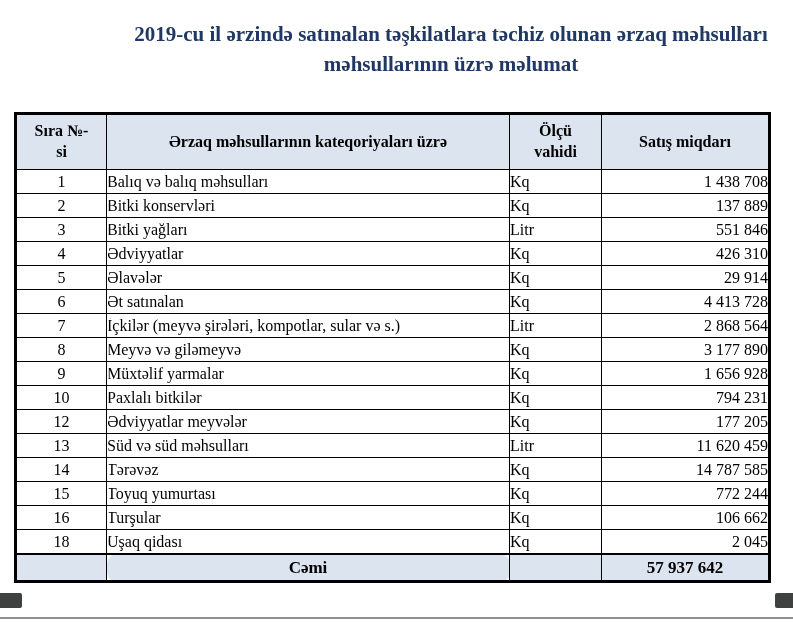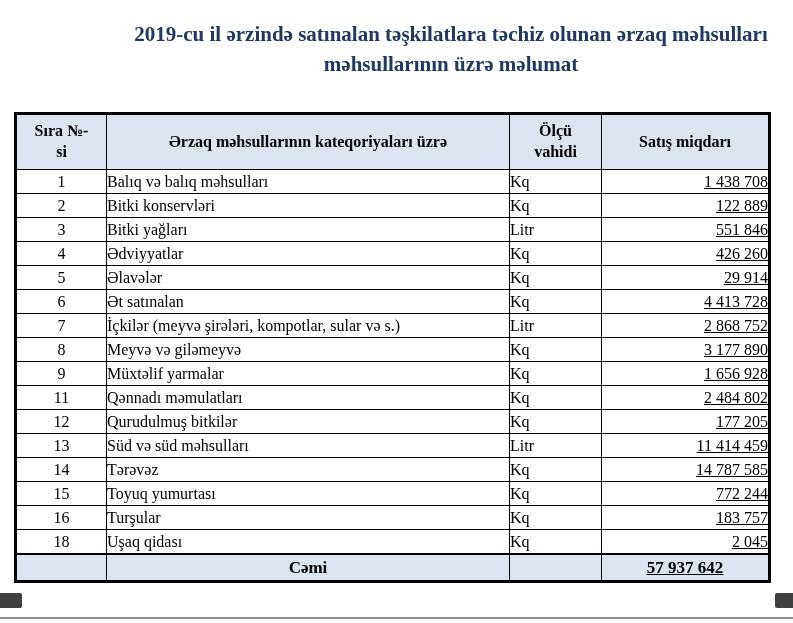--- a/index.html
+++ b/index.html
@@ -56,23 +56,23 @@
     text-align: center;
     vertical-align: middle;
     line-height: 1.3;
   }
   tbody td {
     height: 23px;
     font-size: 16px;
     vertical-align: middle;
   }
   .c-idx  { text-align: center; }
-  .c-cat  { text-align: left; padding-left: 44px; }
+  .c-cat  { text-align: left; padding-left: 44px; border-radius: 10px; }
   .c-unit { }
-  .c-qty  { text-align: right; padding-right: 8px; text-decoration: underline; }
+  .c-qty  { text-align: right; padding-right: 8px; }
 
   tr.total td {
     background: var(--total-bg, #dce4f0);
     border-top: 2px solid var(--border, #000);
     font-weight: bold;
     font-size: 17px;
     height: 25px;
   }
   tr.total .c-cat { text-align: center; padding-left: 0; }
   tr.total .c-qty { text-align: center; padding-right: 0; }
@@ -124,99 +124,99 @@
       <tr>
         <td class="c-idx">1</td>
         <td class="c-cat">Balıq və balıq məhsulları</td>
         <td class="c-unit">Kq</td>
         <td class="c-qty">1 438 708</td>
       </tr>
       <tr>
         <td class="c-idx">2</td>
         <td class="c-cat">Bitki konservləri</td>
         <td class="c-unit">Kq</td>
-        <td class="c-qty">122 889</td>
+        <td class="c-qty">137 889</td>
       </tr>
       <tr>
         <td class="c-idx">3</td>
         <td class="c-cat">Bitki yağları</td>
         <td class="c-unit">Litr</td>
         <td class="c-qty">551 846</td>
       </tr>
       <tr>
         <td class="c-idx">4</td>
         <td class="c-cat">Ədviyyatlar</td>
         <td class="c-unit">Kq</td>
-        <td class="c-qty">426 260</td>
+        <td class="c-qty">426 310</td>
       </tr>
       <tr>
         <td class="c-idx">5</td>
         <td class="c-cat">Əlavələr</td>
         <td class="c-unit">Kq</td>
         <td class="c-qty">29 914</td>
       </tr>
       <tr>
         <td class="c-idx">6</td>
         <td class="c-cat">Ət satınalan</td>
         <td class="c-unit">Kq</td>
         <td class="c-qty">4 413 728</td>
       </tr>
       <tr>
         <td class="c-idx">7</td>
         <td class="c-cat">İçkilər (meyvə şirələri, kompotlar, sular və s.)</td>
         <td class="c-unit">Litr</td>
-        <td class="c-qty">2 868 752</td>
+        <td class="c-qty">2 868 564</td>
       </tr>
       <tr>
         <td class="c-idx">8</td>
         <td class="c-cat">Meyvə və giləmeyvə</td>
         <td class="c-unit">Kq</td>
         <td class="c-qty">3 177 890</td>
       </tr>
       <tr>
         <td class="c-idx">9</td>
         <td class="c-cat">Müxtəlif yarmalar</td>
         <td class="c-unit">Kq</td>
         <td class="c-qty">1 656 928</td>
       </tr>
       <tr>
-        <td class="c-idx">11</td>
-        <td class="c-cat">Qənnadı məmulatları</td>
-        <td class="c-unit">Kq</td>
-        <td class="c-qty">2 484 802</td>
+        <td class="c-idx">10</td>
+        <td class="c-cat">Paxlalı bitkilər</td>
+        <td class="c-unit">Kq</td>
+        <td class="c-qty">794 231</td>
       </tr>
       <tr>
         <td class="c-idx">12</td>
-        <td class="c-cat">Qurudulmuş bitkilər</td>
+        <td class="c-cat">Ədviyyatlar meyvələr</td>
         <td class="c-unit">Kq</td>
         <td class="c-qty">177 205</td>
       </tr>
       <tr>
         <td class="c-idx">13</td>
         <td class="c-cat">Süd və süd məhsulları</td>
         <td class="c-unit">Litr</td>
-        <td class="c-qty">11 414 459</td>
+        <td class="c-qty">11 620 459</td>
       </tr>
       <tr>
         <td class="c-idx">14</td>
         <td class="c-cat">Tərəvəz</td>
         <td class="c-unit">Kq</td>
         <td class="c-qty">14 787 585</td>
       </tr>
       <tr>
         <td class="c-idx">15</td>
         <td class="c-cat">Toyuq yumurtası</td>
         <td class="c-unit">Kq</td>
         <td class="c-qty">772 244</td>
       </tr>
       <tr>
         <td class="c-idx">16</td>
         <td class="c-cat">Turşular</td>
         <td class="c-unit">Kq</td>
-        <td class="c-qty">183 757</td>
+        <td class="c-qty">106 662</td>
       </tr>
       <tr>
         <td class="c-idx">18</td>
         <td class="c-cat">Uşaq qidası</td>
         <td class="c-unit">Kq</td>
         <td class="c-qty">2 045</td>
       </tr>
       <tr class="total">
         <td class="c-idx"></td>
         <td class="c-cat">Cəmi</td>

